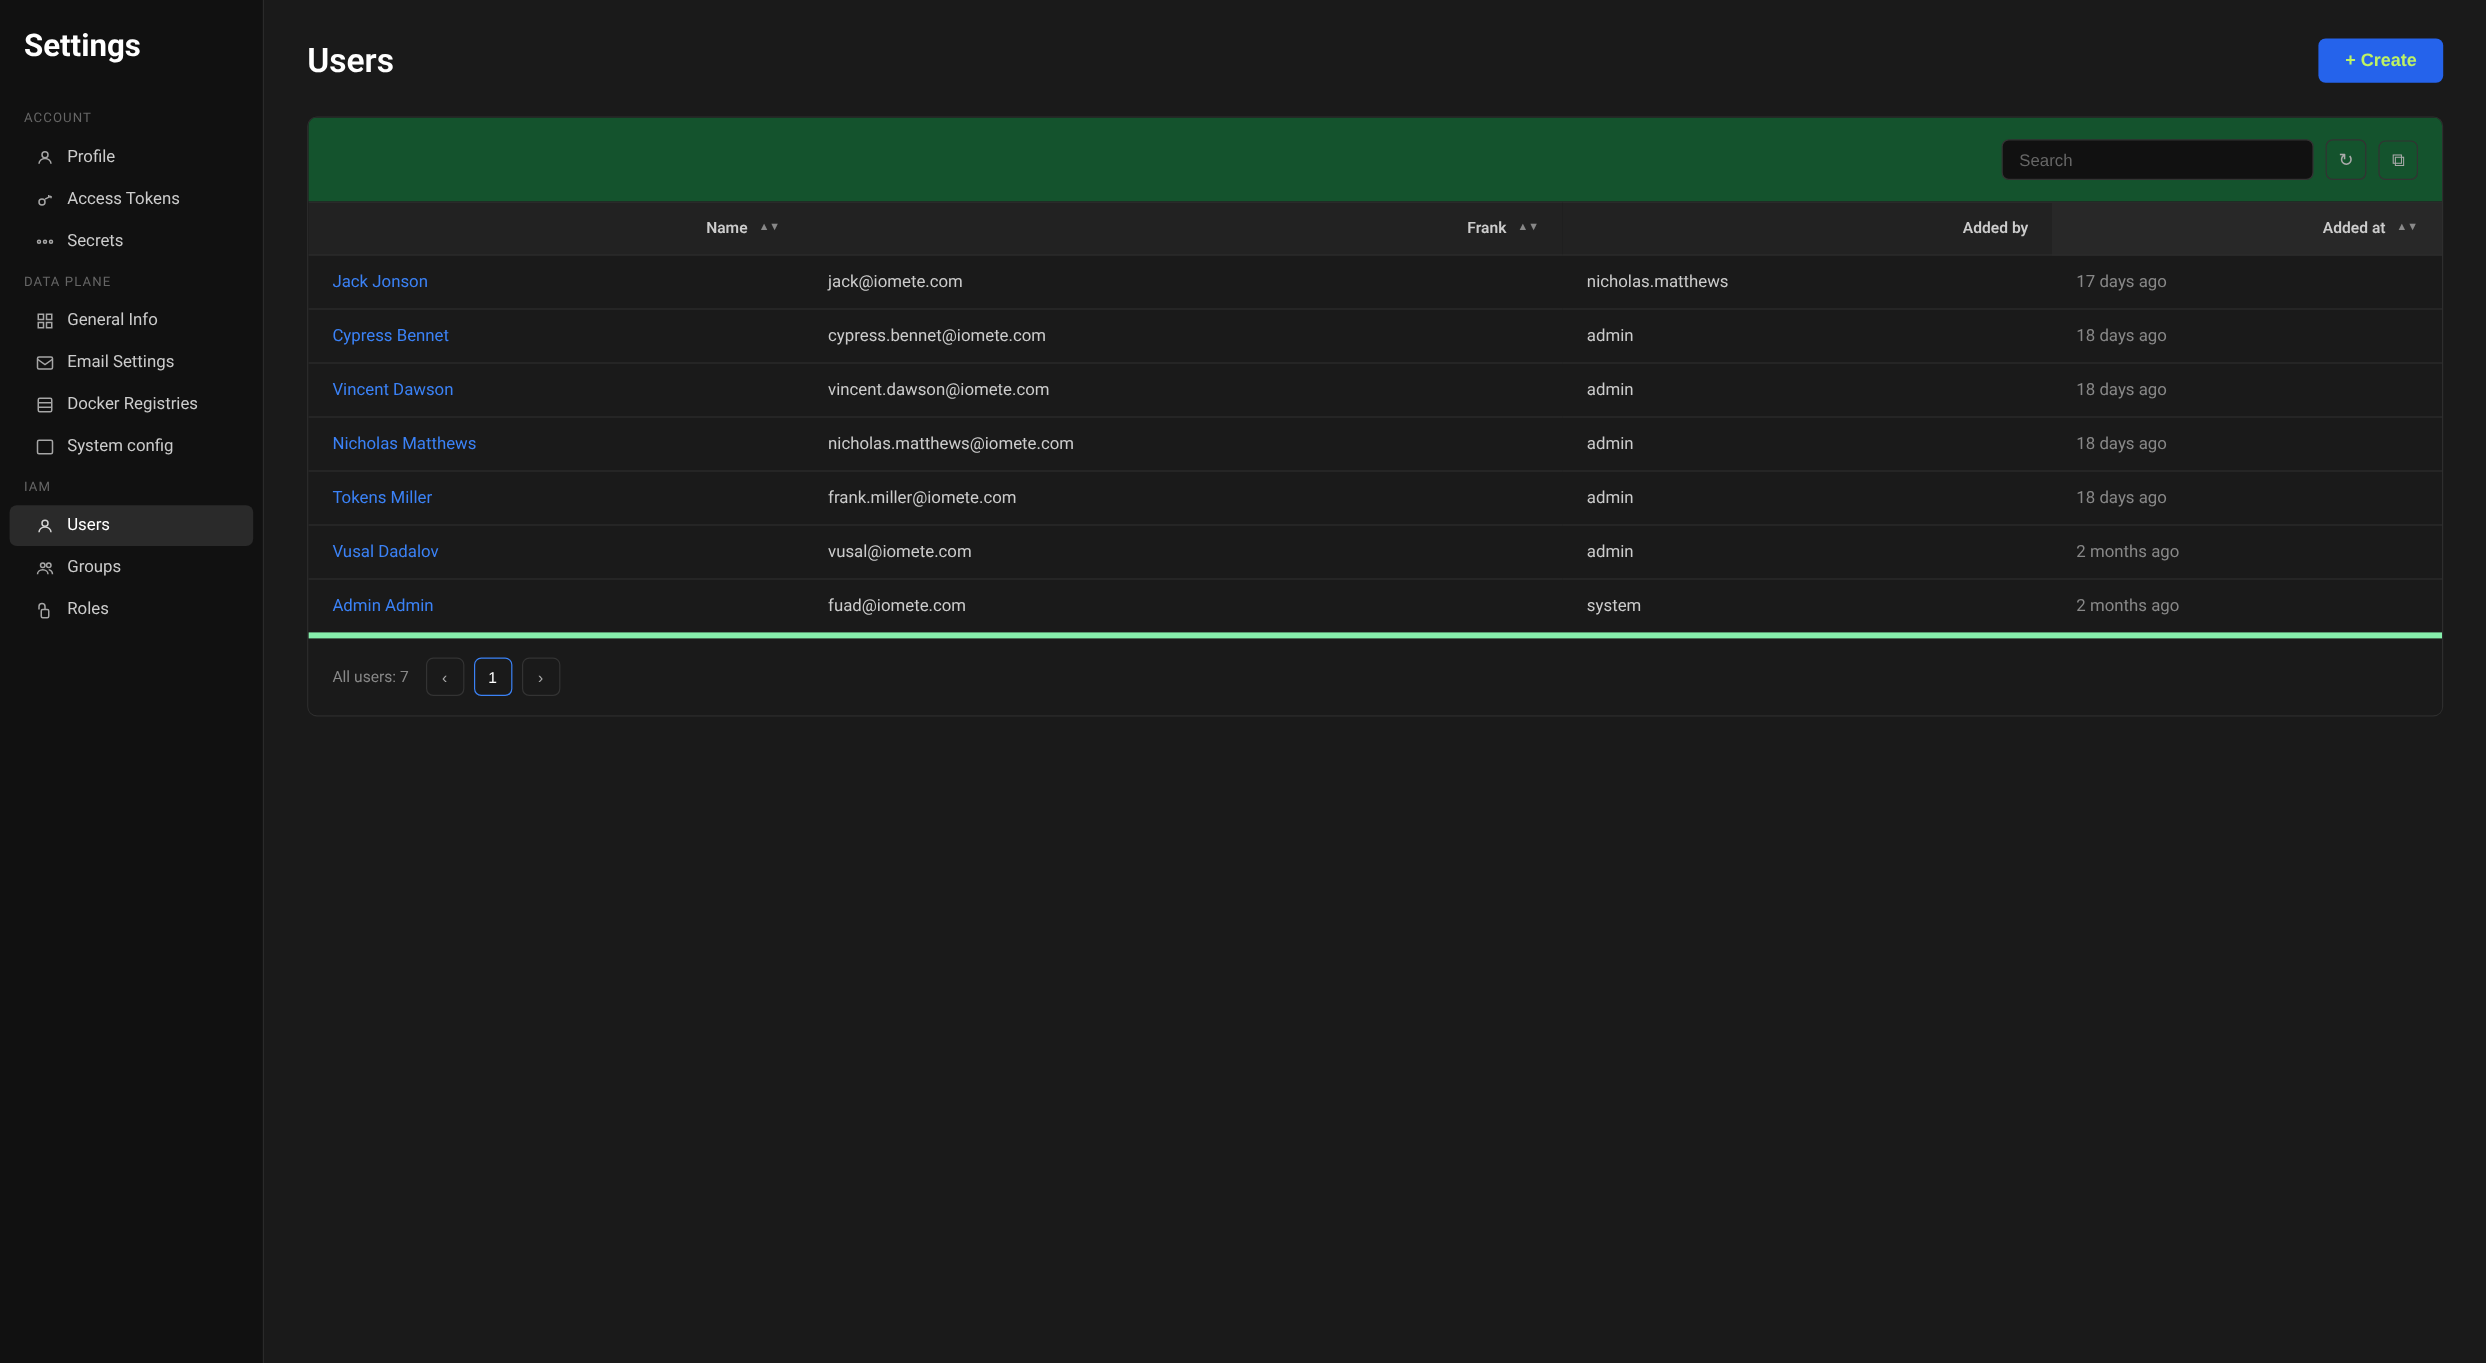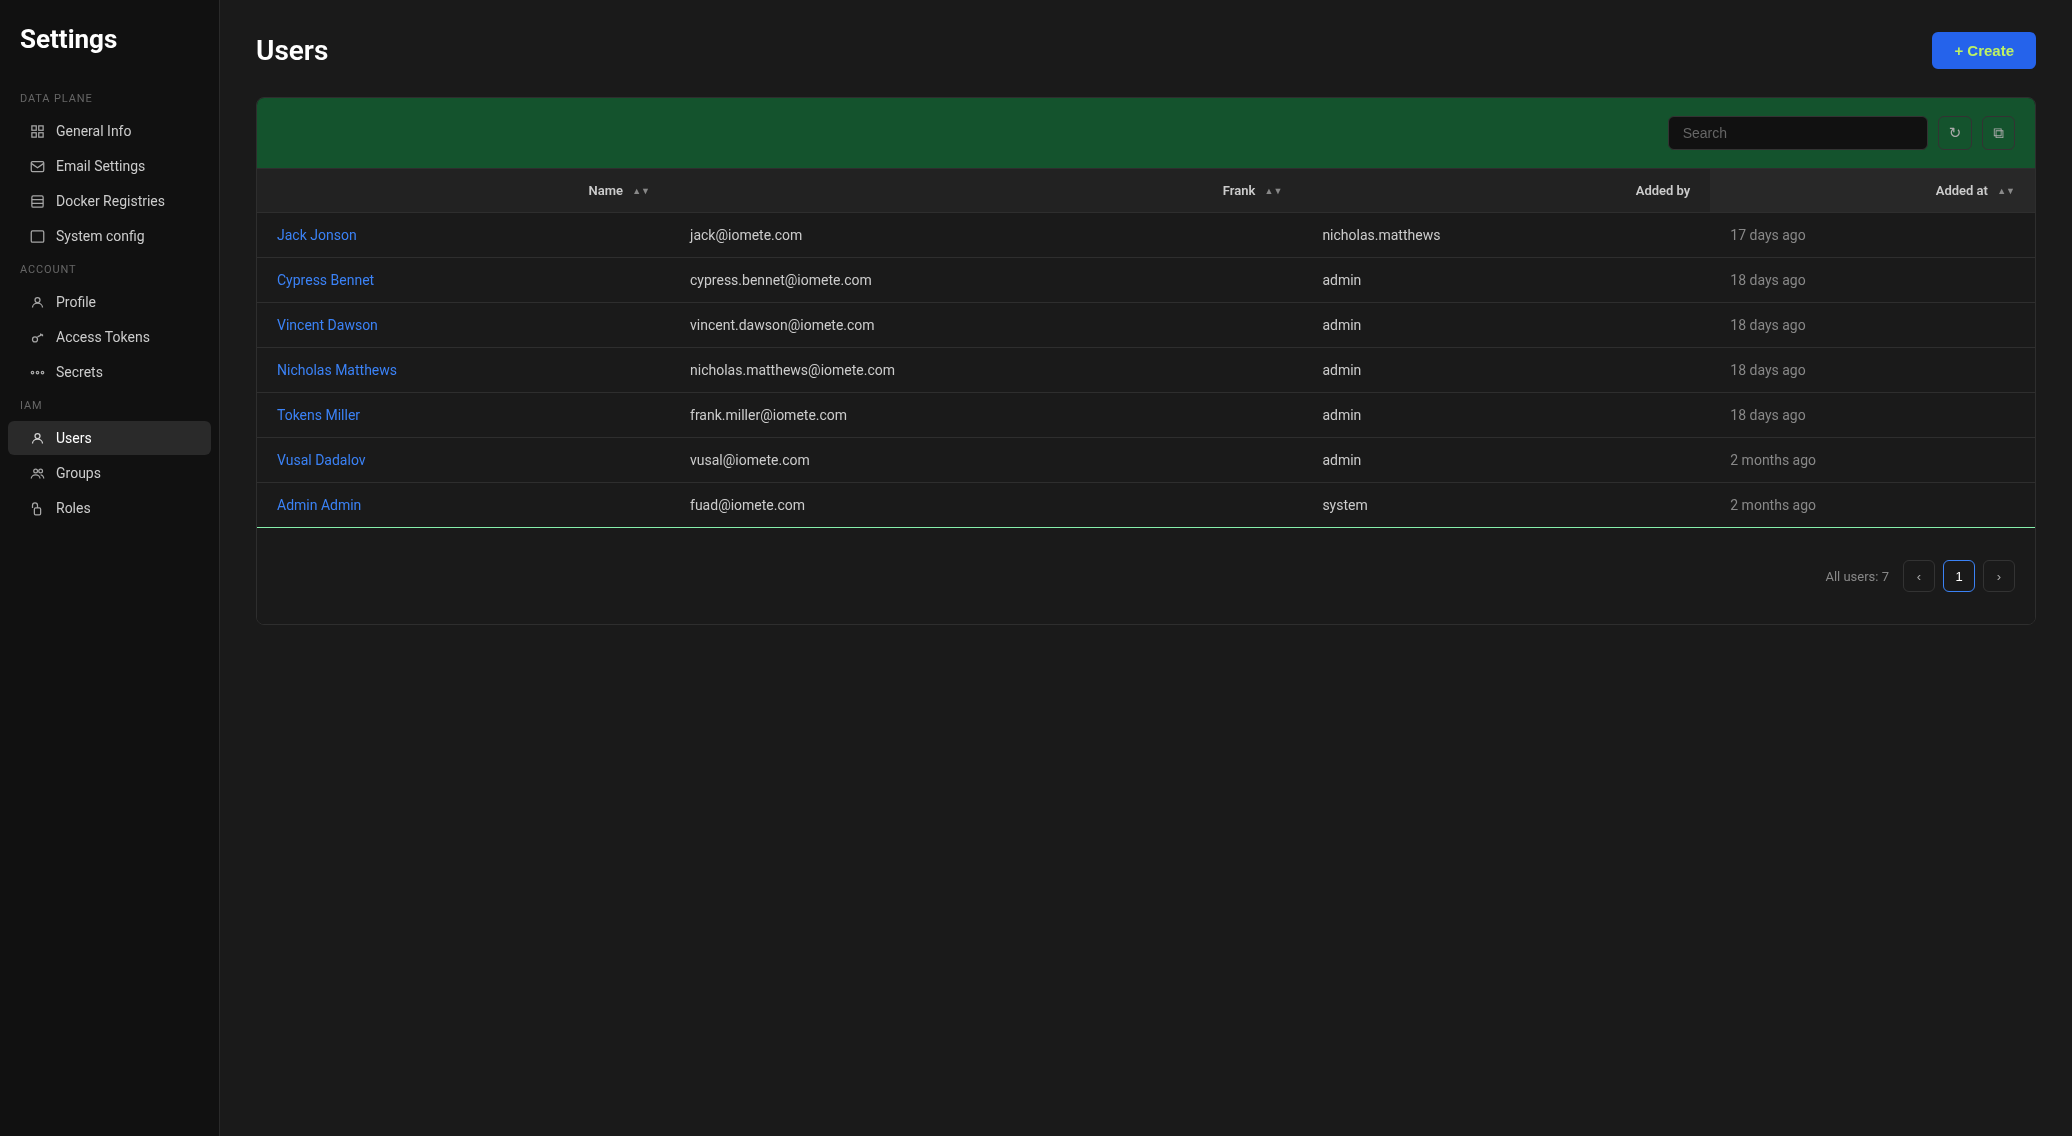--- a/index.html
+++ b/index.html
@@ -173,24 +173,23 @@
     td.name-cell a {
       color: #3b82f6;
       text-decoration: none;
       cursor: pointer;
     }
 
     
     .pagination {
       display: flex;
       align-items: center;
-      justify-content: flex-end;
       gap: 8px;
-      padding: 32px 20px;
-      border-top: 1px solid #86efac;
+      padding: 16px 20px;
+      border-top: 5px solid #86efac;
       background: #1a1a1a;
     }
     .pagination-info {
       font-size: 13px;
       color: #888;
       margin-right: 6px;
     }
     .page-btn {
       background: transparent;
       border: 1px solid #333;
@@ -210,20 +209,52 @@
     }
   </style>
 </head>
 <body>
 
 <aside class="sidebar">
   <div class="sidebar-title">Settings</div>
 
   <div id="sidebar-sections">
       <div>
+        <div class="sidebar-section-label">Account</div>
+        <div class="sidebar-item">
+          <span class="sidebar-icon">
+            <svg width="15" height="15" viewBox="0 0 24 24" fill="none" stroke="currentColor" stroke-width="2">
+              <circle cx="12" cy="8" r="4"></circle>
+              <path d="M4 20c0-4 3.6-7 8-7s8 3 8 7"></path>
+            </svg>
+          </span>
+          <span>Profile</span>
+        </div>
+        <div class="sidebar-item">
+          <span class="sidebar-icon">
+            <svg width="15" height="15" viewBox="0 0 24 24" fill="none" stroke="currentColor" stroke-width="2">
+              <circle cx="8" cy="15" r="4"></circle>
+              <path d="M12 11l8-4"></path>
+              <path d="M20 7v3m-3-4.5v3"></path>
+            </svg>
+          </span>
+          <span>Access Tokens</span>
+        </div>
+        <div class="sidebar-item">
+          <span class="sidebar-icon">
+            <svg width="15" height="15" viewBox="0 0 24 24" fill="none" stroke="currentColor" stroke-width="2">
+              <circle cx="4" cy="12" r="2"></circle>
+              <circle cx="12" cy="12" r="2"></circle>
+              <circle cx="20" cy="12" r="2"></circle>
+            </svg>
+          </span>
+          <span>Secrets</span>
+        </div>
+      </div>
+      <div>
         <div class="sidebar-section-label">Data Plane</div>
         <div class="sidebar-item">
           <span class="sidebar-icon">
             <svg width="15" height="15" viewBox="0 0 24 24" fill="none" stroke="currentColor" stroke-width="2">
               <rect x="3" y="3" width="7" height="7"></rect>
               <rect x="14" y="3" width="7" height="7"></rect>
               <rect x="3" y="14" width="7" height="7"></rect>
               <rect x="14" y="14" width="7" height="7"></rect>
             </svg>
           </span>
@@ -248,52 +279,20 @@
           </span>
           <span>Docker Registries</span>
         </div>
         <div class="sidebar-item">
           <span class="sidebar-icon">
             <svg width="15" height="15" viewBox="0 0 24 24" fill="none" stroke="currentColor" stroke-width="2">
               <rect x="2" y="3" width="20" height="18" rx="2"></rect>
             </svg>
           </span>
           <span>System config</span>
-        </div>
-      </div>
-      <div>
-        <div class="sidebar-section-label">Account</div>
-        <div class="sidebar-item">
-          <span class="sidebar-icon">
-            <svg width="15" height="15" viewBox="0 0 24 24" fill="none" stroke="currentColor" stroke-width="2">
-              <circle cx="12" cy="8" r="4"></circle>
-              <path d="M4 20c0-4 3.6-7 8-7s8 3 8 7"></path>
-            </svg>
-          </span>
-          <span>Profile</span>
-        </div>
-        <div class="sidebar-item">
-          <span class="sidebar-icon">
-            <svg width="15" height="15" viewBox="0 0 24 24" fill="none" stroke="currentColor" stroke-width="2">
-              <circle cx="8" cy="15" r="4"></circle>
-              <path d="M12 11l8-4"></path>
-              <path d="M20 7v3m-3-4.5v3"></path>
-            </svg>
-          </span>
-          <span>Access Tokens</span>
-        </div>
-        <div class="sidebar-item">
-          <span class="sidebar-icon">
-            <svg width="15" height="15" viewBox="0 0 24 24" fill="none" stroke="currentColor" stroke-width="2">
-              <circle cx="4" cy="12" r="2"></circle>
-              <circle cx="12" cy="12" r="2"></circle>
-              <circle cx="20" cy="12" r="2"></circle>
-            </svg>
-          </span>
-          <span>Secrets</span>
         </div>
       </div>
       <div>
         <div class="sidebar-section-label">IAM</div>
         <div class="sidebar-item active">
           <span class="sidebar-icon">
             <svg width="15" height="15" viewBox="0 0 24 24" fill="none" stroke="currentColor" stroke-width="2">
               <circle cx="12" cy="8" r="4"></circle>
               <path d="M4 20c0-4 3.6-7 8-7s8 3 8 7"></path>
             </svg>

